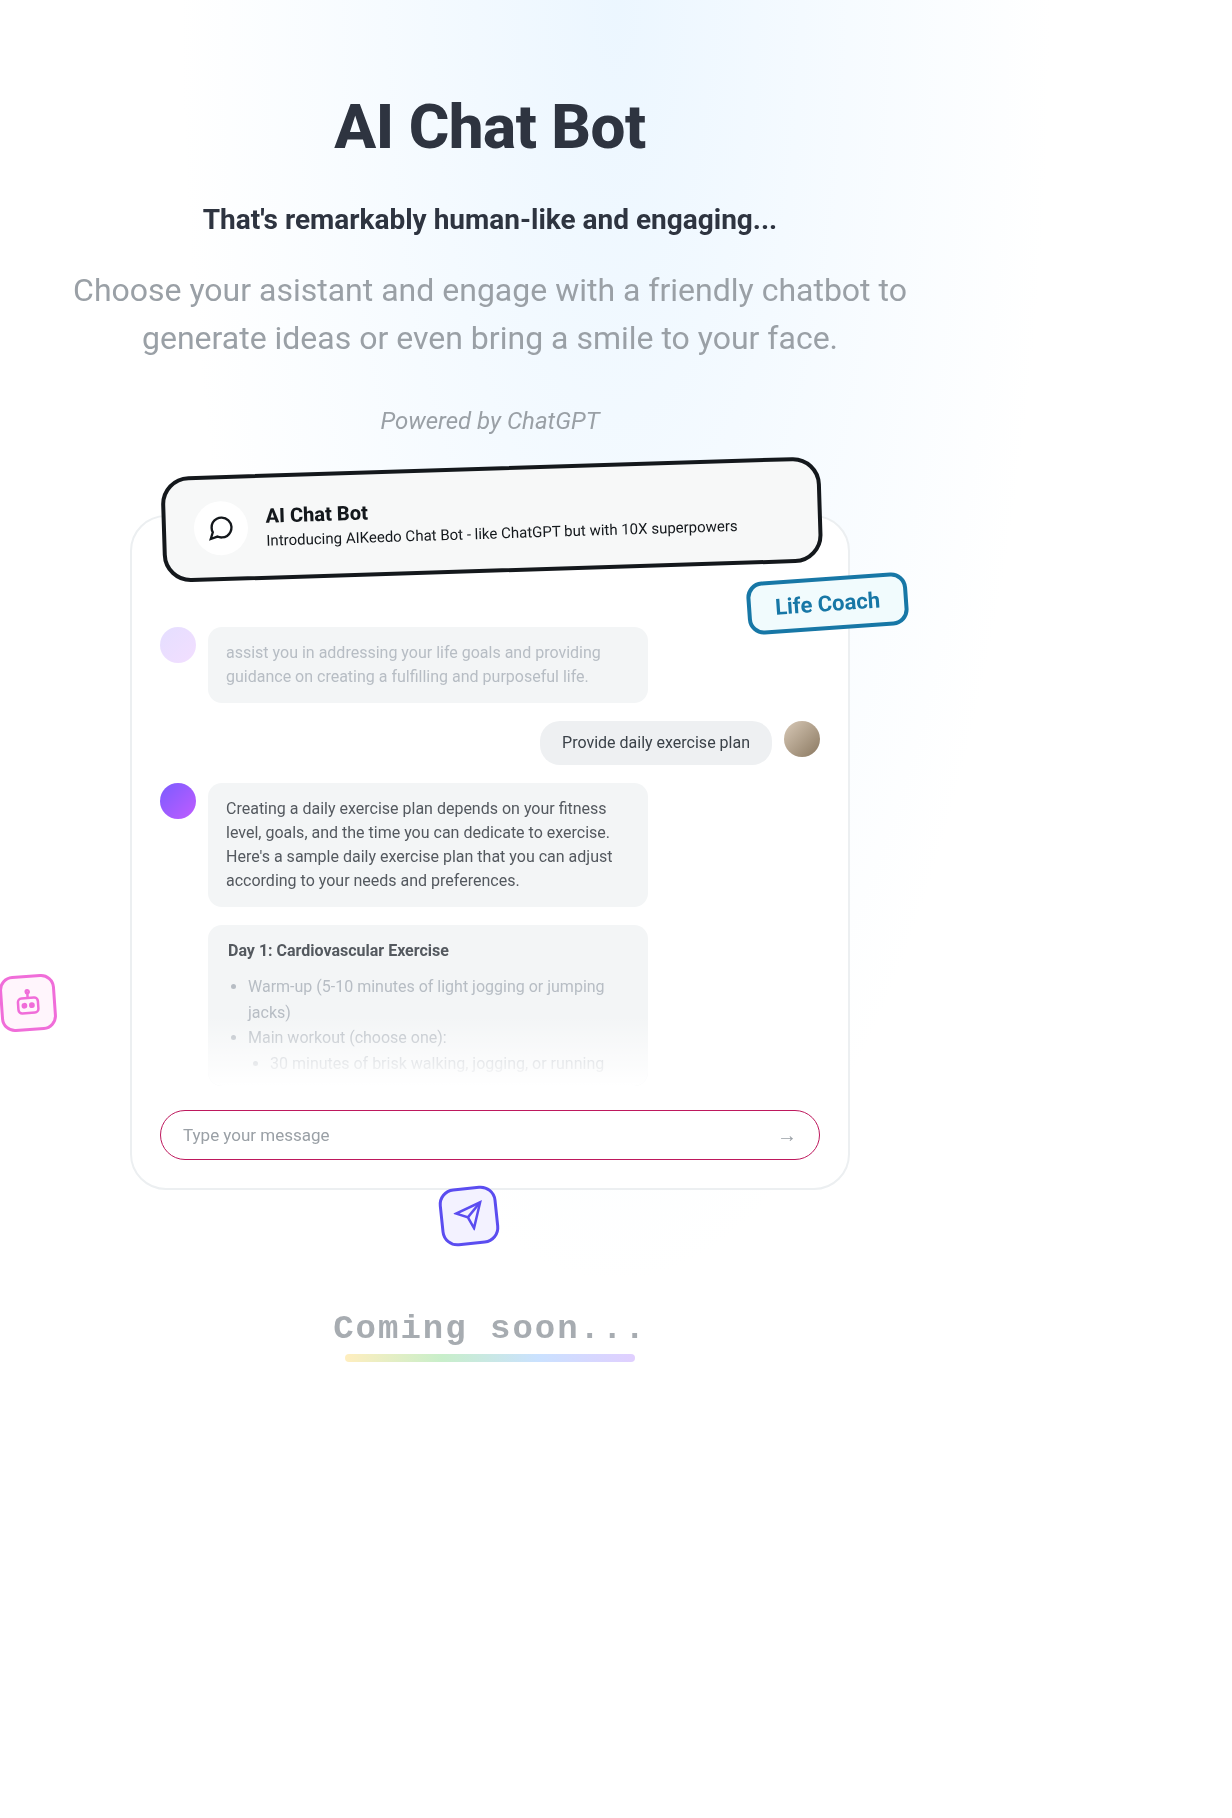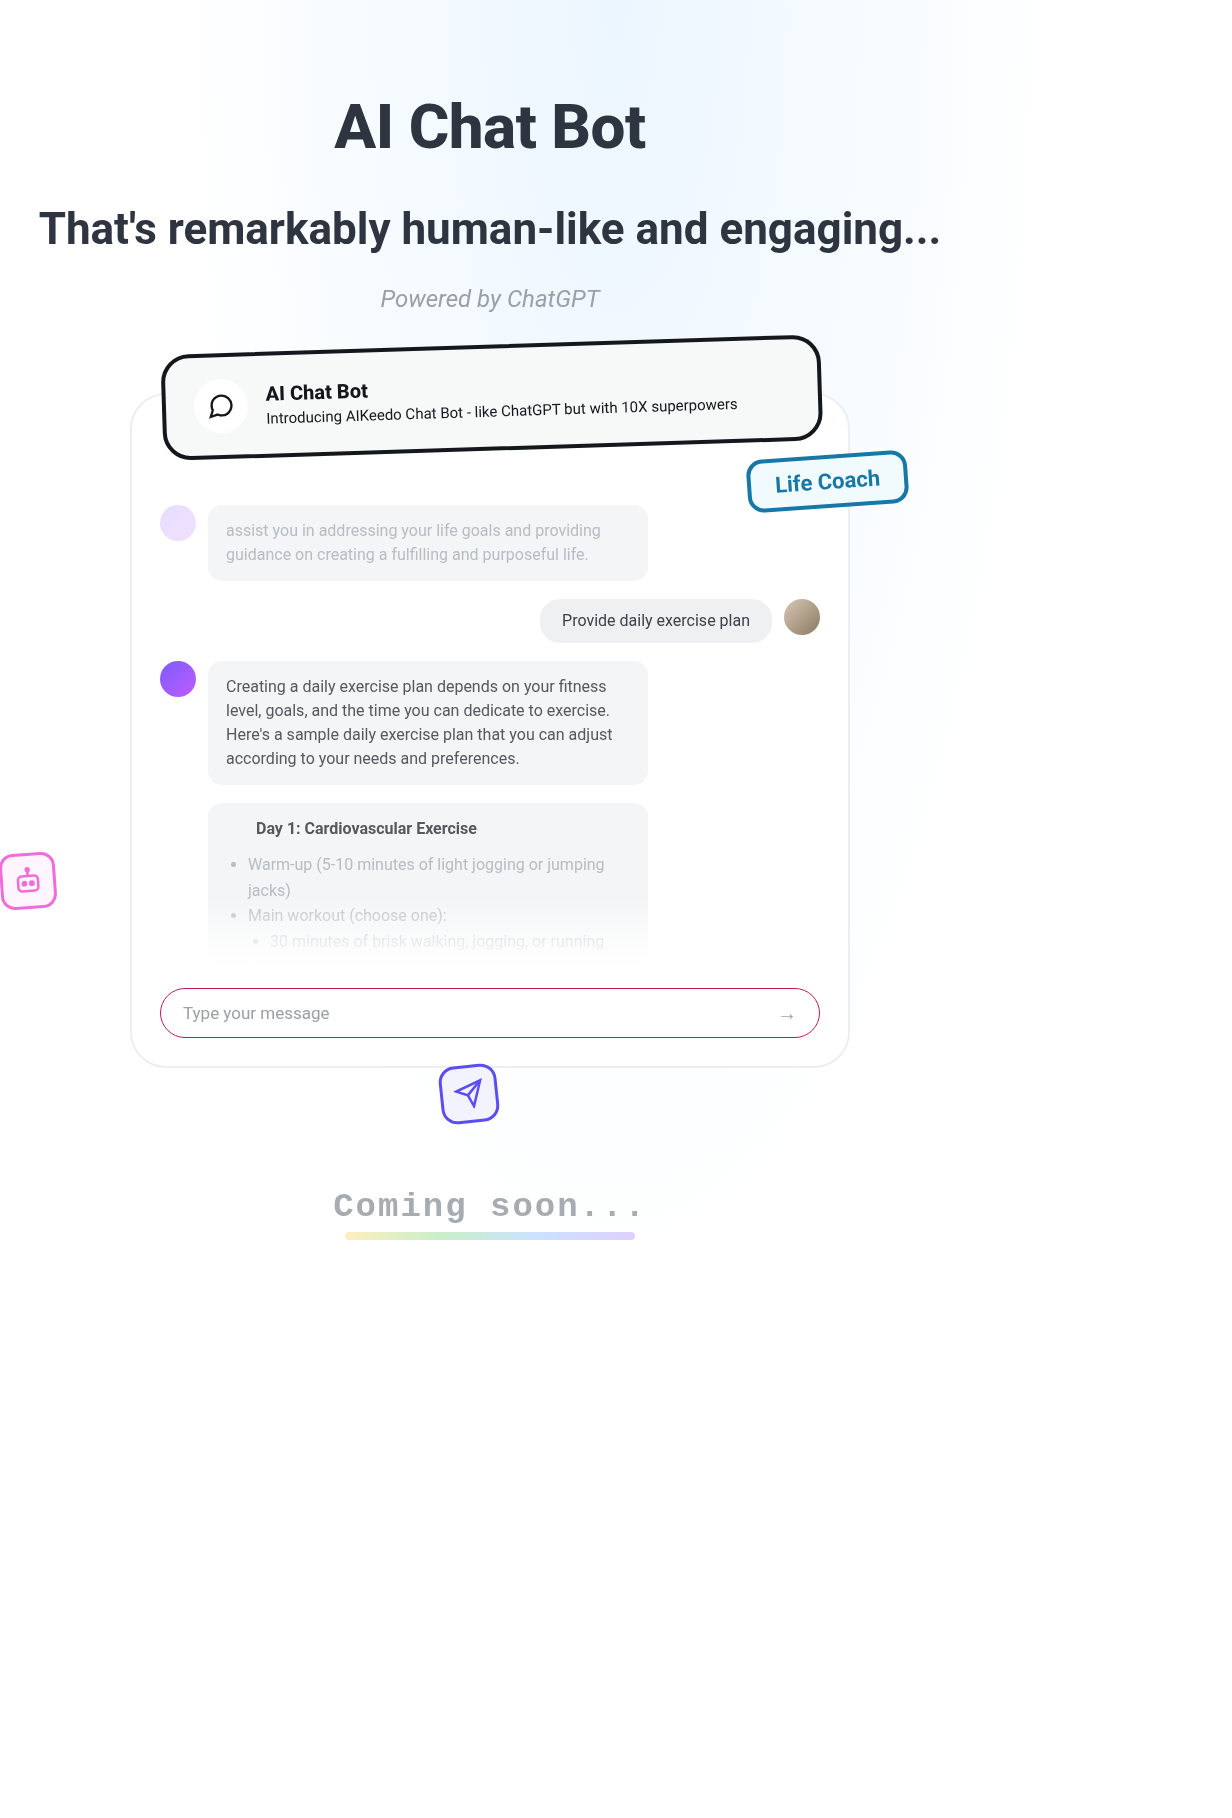--- a/index.html
+++ b/index.html
@@ -15,21 +15,21 @@
   h1.title {
     text-align: center;
     font-size: 62px;
     font-weight: 800;
     color: #2e3440;
     letter-spacing: -0.5px;
     margin-bottom: 40px;
   }
   h2.subtitle {
     text-align: center;
-    font-size: 44px;
+    font-size: 28px;
     font-weight: 700;
     color: #2e3440;
     margin-bottom: 30px;
   }
   p.description {
     text-align: center;
     font-size: 32px;
     font-weight: 400;
     color: #9aa0a6;
     line-height: 1.5;
@@ -141,21 +141,21 @@
 
   
   .plan-block {
     background: #f3f5f6;
     border-radius: 14px;
     padding: 16px 20px 10px 20px;
     margin-left: 48px;
     max-width: 440px;
     position: relative;
   }
-  .plan-title { font-weight: 700; color: #54595f; font-size: 16px; margin-bottom: 14px; margin-left: 28px; }
+  .plan-title { font-weight: 700; color: #54595f; font-size: 16px; margin-bottom: 14px; }
   .plan-list { list-style: disc; padding-left: 20px; color: #b7bdc4; font-size: 16px; line-height: 1.6; }
   .plan-list ul { list-style: disc; padding-left: 22px; }
   .fade {
     position: absolute; left:0; right:0; bottom:0; height:70px;
     background: linear-gradient(to bottom, rgba(255,255,255,0), #fff);
     border-radius: 0 0 14px 14px;
   }
 
   
   .compose {
@@ -221,20 +221,21 @@
     opacity: 0.55;
   }
 </style>
 </head>
 <body>
 
 <div class="page">
 
   <h1 class="title">AI Chat Bot</h1>
   <h2 class="subtitle">That's remarkably human-like and engaging...</h2>
+  <p class="description">Choose your asistant and engage with a friendly chatbot to generate ideas or even bring a smile to your face.</p>
   <p class="powered">Powered by ChatGPT</p>
 
   <div class="chat-container">
 
     <div class="float-bot">
       <svg viewBox="0 0 24 24">
           <rect x="4" y="8" width="16" height="12" rx="3"></rect>
           <circle cx="9" cy="14" r="1.3" fill="#f06dd9"></circle>
           <circle cx="15" cy="14" r="1.3" fill="#f06dd9"></circle>
           <line x1="12" y1="4" x2="12" y2="8"></line>

